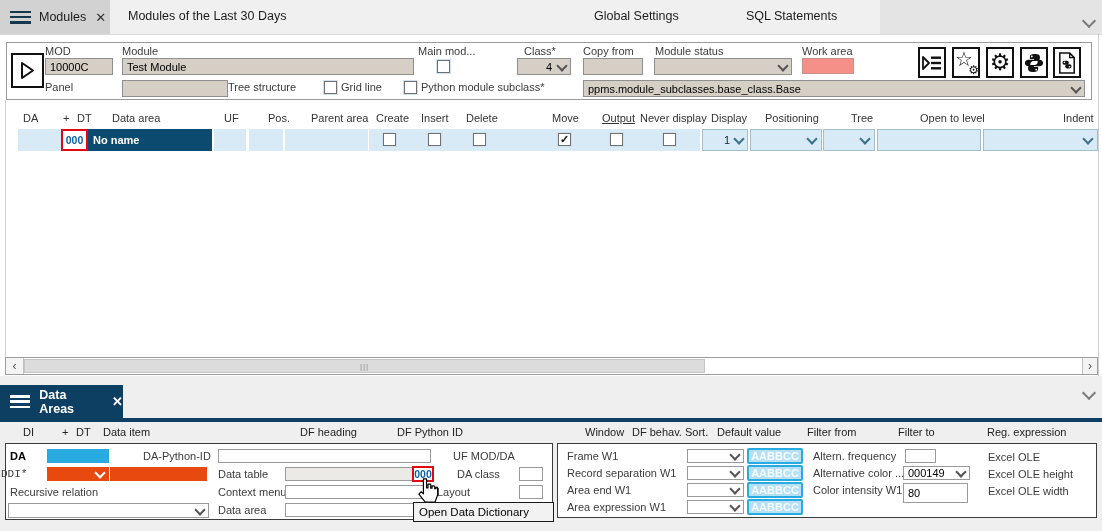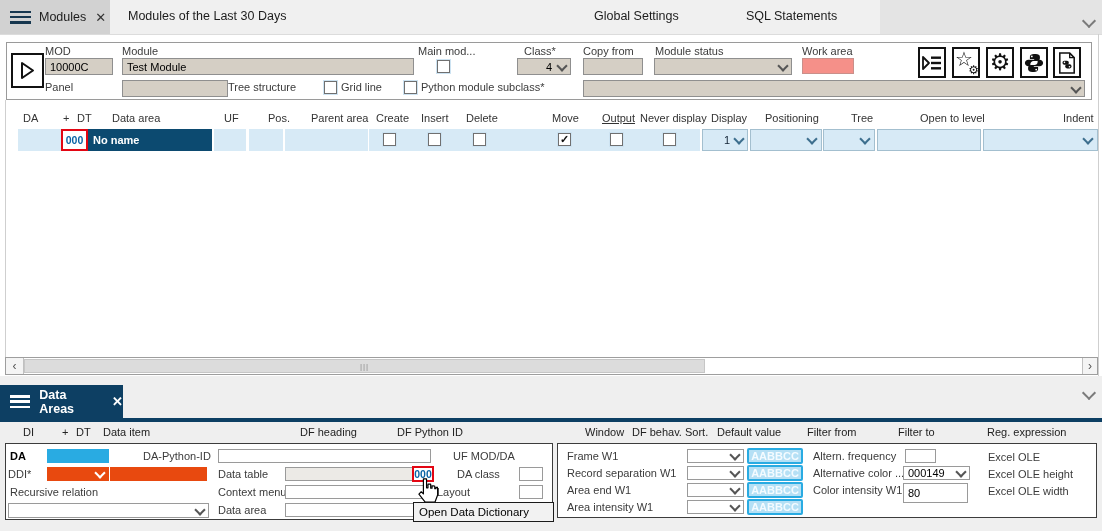--- a/index.html
+++ b/index.html
@@ -158,20 +158,21 @@
   <span class="lbl" style="left:45px;top:81px;">Panel</span>
   <div class="fld" style="left:122px;top:80px;width:106px;height:17px;">
       <span></span>
     </div>
   <span class="lbl" style="left:228px;top:81px;">Tree structure</span>
   <div class="cb" style="left:324px;top:81px;"></div>
   <span class="lbl" style="left:341px;top:81px;">Grid line</span>
   <div class="cb" style="left:404px;top:81px;"></div>
   <span class="lbl" style="left:421px;top:81px;">Python module subclass*</span>
   <div class="fld" style="left:583px;top:80px;width:502px;height:17px;">
+    <span>ppms.module_subclasses.base_class.Base</span>
     <span class="chev sel-chev"></span>
   </div>
 
   <span class="th" style="left:23px;">DA</span>
   <span class="th" style="left:63px;">+</span>
   <span class="th" style="left:77px;">DT</span>
   <span class="th" style="left:112px;">Data area</span>
   <span class="th" style="left:224px;">UF</span>
   <span class="th" style="left:268px;">Pos.</span>
   <span class="th" style="left:311px;">Parent area</span>
@@ -261,21 +262,21 @@
   <span class="bh" style="left:898px;">Filter to</span>
   <span class="bh" style="left:987px;">Reg. expression</span>
 
   <div class="panelbox" style="left:5px;top:443px;width:548px;height:77px;"></div>
   <span class="lbl" style="left:10px;top:450px;font-weight:bold;color:#000;">DA</span>
   <div class="abs" style="left:47px;top:449px;width:62px;height:14px;background:#29abe2;"></div>
   <span class="lbl" style="left:143px;top:450px;">DA-Python-ID</span>
   <div class="fld white" style="left:218px;top:449px;width:213px;height:14px;"></div>
   <span class="lbl" style="left:437px;top:450px;padding-left:16px;">UF MOD/DA</span>
 
-  <span class="lbl" style="left:8px;top:468px;">DDI*</span>
+  <span class="lbl" style="left:1px;top:468px;font-family:Liberation Mono, monospace;">DDI*</span>
   <div class="abs" style="left:47px;top:467px;width:62px;height:14px;background:#e8490f;display:flex;align-items:center;">
     <span class="chev white" style="margin-left:auto;margin-right:5px;"></span>
   </div>
   <div class="abs" style="left:110px;top:467px;width:97px;height:14px;background:#e8490f;"></div>
   <span class="lbl" style="left:218px;top:468px;">Data table</span>
   <div class="fld grey" style="left:285px;top:467px;width:128px;height:14px;"></div>
   <div class="redbox" style="left:412px;top:466px;width:22px;height:16px;">
       <span>000</span>
     </div>
   <span class="lbl" style="left:437px;top:468px;padding-left:20px;">DA class</span>
@@ -335,21 +336,21 @@
     </div>
   <div class="badge" style="left:747px;top:482px;width:56px;height:16px;">
       <span>AABBCC</span>
     </div>
   <span class="lbl" style="left:813px;top:484px;">Color intensity W1</span>
   <div class="fld white" style="left:903px;top:483px;width:65px;height:20px;">
       <span>80</span>
     </div>
   <span class="lbl" style="left:988px;top:485px;">Excel OLE width</span>
 
-  <span class="lbl" style="left:567px;top:501px;">Area intensity W1</span>
+  <span class="lbl" style="left:567px;top:501px;">Area expression W1</span>
   <div class="fld white" style="left:687px;top:500px;width:57px;height:14px;">
       <span class="chev sel-chev"></span>
     </div>
   <div class="badge" style="left:747px;top:499px;width:56px;height:16px;">
       <span>AABBCC</span>
     </div>
 
 </div>
 
 </body></html>

